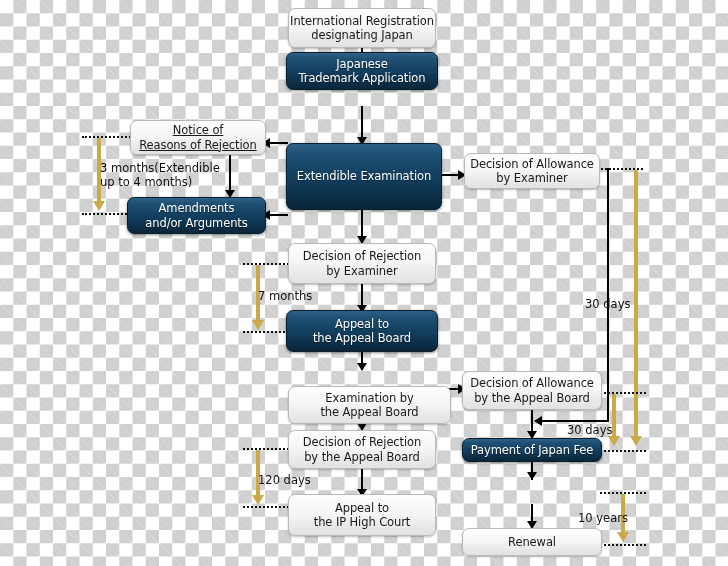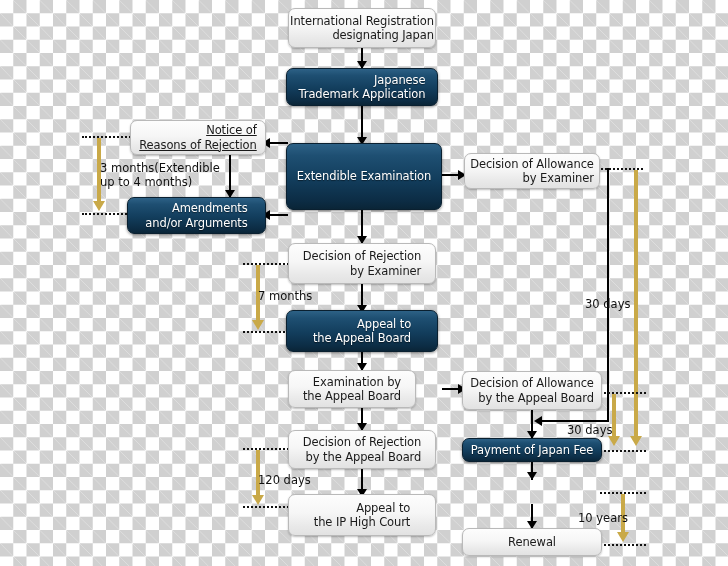--- a/index.html
+++ b/index.html
@@ -12,21 +12,21 @@
       linear-gradient(45deg,#d0d0d0 25%,transparent 25%,transparent 75%,#d0d0d0 75%);
     background-size:26.5px 26.5px;
     background-position:0 0,13.25px 13.25px;
   }
   .canvas{position:absolute;inset:0;}
 
   
   .node{
     position:absolute;box-sizing:border-box;
     display:flex;align-items:center;justify-content:center;
-    text-align:right;line-height:1.22;
+    text-align:center;line-height:1.22;
     border-radius:7px;
     font-size:11.5px;
     letter-spacing:-0.1px;
     white-space:pre-line;
     z-index:6;
   }
   .node.light{
     background:linear-gradient(180deg,#fdfdfd 0%,#f6f6f6 45%,#e9e9e9 78%,#e2e2e2 100%);
     border:1px solid #b9b9b9;
     color:#1a1a1a;
@@ -166,41 +166,41 @@
   <div class="dot" style="left:600px;top:492px;width:46px;"></div>
   <div class="dot" style="left:600px;top:544px;width:46px;"></div>
 
   <div class="gold" style="left:621px;top:494px;height:39px;"></div>
   <div class="goldhead" style="left:617px;top:532px;"></div>
   <div class="dur" style="left:578px;top:512px;">10 years</div>
 
   <div class="node light" style="left:288px;top:8px;width:148px;height:40px;">International Registration
 designating Japan</div>
 
-  <div class="node dark" style="left:286px;top:68px;width:152px;height:38px;">Japanese
+  <div class="node dark" style="left:286px;top:52px;width:152px;height:38px;">Japanese
 Trademark Application</div>
 
   <div class="node light" style="left:130px;top:120px;width:136px;height:35px;text-decoration:underline;">Notice of
 Reasons of Rejection</div>
 
   <div class="node dark" style="left:127px;top:197px;width:139px;height:37px;">Amendments
 and/or Arguments</div>
 
   <div class="node dark" style="left:286px;top:143px;width:156px;height:67px;">Extendible Examination</div>
 
   <div class="node light" style="left:464px;top:153px;width:136px;height:36px;">Decision of Allowance
 by Examiner</div>
 
   <div class="node light" style="left:288px;top:243px;width:148px;height:41px;">Decision of Rejection
 by Examiner</div>
 
   <div class="node dark" style="left:286px;top:310px;width:152px;height:42px;">Appeal to
 the Appeal Board</div>
 
-  <div class="node light" style="left:288px;top:370px;width:128px;height:38px;">Examination by
+  <div class="node light" style="left:288px;top:386px;width:163px;height:38px;">Examination by
 the Appeal Board</div>
 
   <div class="node light" style="left:462px;top:371px;width:140px;height:39px;">Decision of Allowance
 by the Appeal Board</div>
 
   <div class="node light" style="left:288px;top:430px;width:148px;height:39px;">Decision of Rejection
 by the Appeal Board</div>
 
   <div class="node light" style="left:288px;top:494px;width:148px;height:42px;">Appeal to
 the IP High Court</div>

